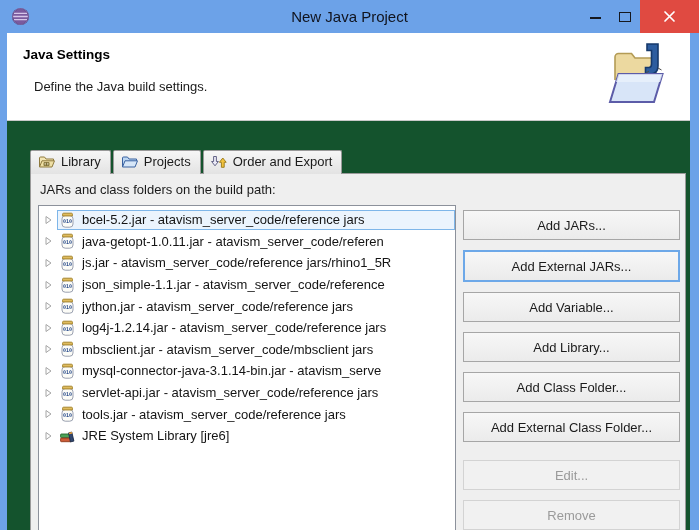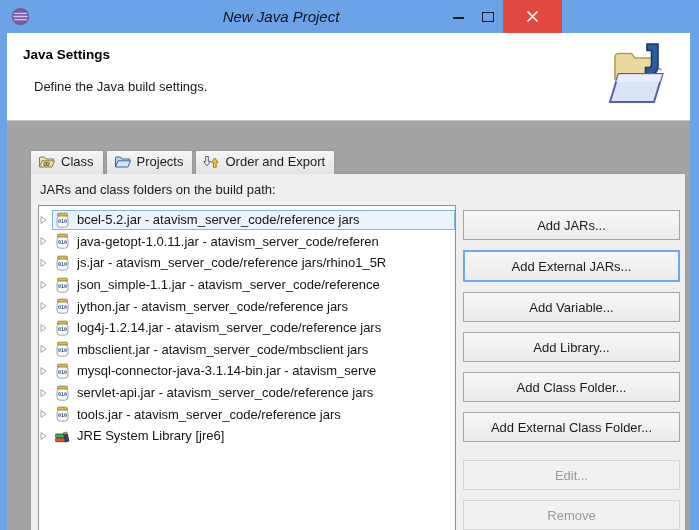--- a/index.html
+++ b/index.html
@@ -3,51 +3,51 @@
 <meta charset="utf-8">
 <style>
   html,body { margin:0; padding:0; background:#d8d8d8; }
   * { box-sizing:border-box; }
   .app {
     position:relative; width:699px; height:530px; overflow:hidden;
     background:#6ca2e8; font-family:"Liberation Sans", sans-serif; color:#1b1b1b;
     -webkit-font-smoothing:antialiased;
   }
   
-  .titlebar { position:absolute; top:0; left:0; width:562px; height:33px; background:#6ca2e8;font-style:italic; }
+  .titlebar { position:absolute; top:0; left:0; width:699px; height:33px; background:#6ca2e8; }
   .win-icon { position:absolute; left:11px; top:7px; width:19px; height:19px; }
   .win-title { position:absolute; left:0; right:0; top:0; height:33px; line-height:33px;
     text-align:center; font-size:15px; color:#10131d; }
   .controls { position:absolute; right:0; top:0; height:33px; display:flex; align-items:stretch; }
   .ctrl { width:30px; display:flex; align-items:center; justify-content:center; cursor:default; }
   .ctrl.close { width:59px; background:#e04a41; }
   .glyph-min { width:11px; height:2px; background:#15181f; margin-top:3px; }
   .glyph-max { width:12px; height:10px; border:1.6px solid #15181f; background:transparent; }
   
-  .inner { position:absolute; top:33px; left:7px; right:9px; bottom:0; background:#a3a3a3; }
+  .inner { position:absolute; top:33px; left:7px; right:9px; bottom:0; background:#14532d; }
   .header { position:absolute; top:0; left:0; right:0; height:88px; background:#ffffff;
     border-bottom:1px solid #c9c9c9; }
   .header-title { position:absolute; left:16px; top:14px; font-size:13.5px; font-weight:bold; color:#000; }
   .header-sub { position:absolute; left:27px; top:46px; font-size:13px; color:#1b1b1b; }
   .banner { position:absolute; right:16px; top:7px; width:68px; height:70px; }
   
   .tabs { position:absolute; left:23px; top:114px; height:27px; display:flex; align-items:flex-end; z-index:3; }
   .tab { display:flex; align-items:center; gap:6px; height:24px; padding:0 9px 2px 7px;
     font-size:13px; background:linear-gradient(#f6f6f6,#e3e3e3); border:1px solid #999;
     border-bottom:none; border-radius:2px 2px 0 0; margin-right:2px; position:relative; cursor:default; }
   .tab.active { height:27px; padding-bottom:4px; background:linear-gradient(#fdfdfd,#f0f0f0);
     margin-bottom:-1px; z-index:4; }
   .tab .t-ico { display:flex; align-items:center; }
   
   .panel { position:absolute; left:23px; right:4px; top:140px; bottom:-12px;
     border:1px solid #9a9a9a; background:#efefef; z-index:1; }
   .build-label { position:absolute; left:9px; top:8px; font-size:13px; color:#1b1b1b; }
   .listbox { position:absolute; left:7px; top:31px; width:418px; bottom:-6px;
     background:#ffffff; border:1px solid #8c919b; padding-top:3px; overflow:hidden; }
-  .row { height:21.6px; display:flex; align-items:center; font-size:13px; cursor:default; }
+  .row { height:21.6px; display:flex; align-items:center; padding-left:5px; font-size:13px; cursor:default; }
   .tri { flex:0 0 13px; display:flex; align-items:center; }
   .wrap { display:flex; align-items:center; gap:5px; flex:1; height:20px;
     border:1px solid transparent; padding-left:2px; min-width:0; }
   .row.selected .wrap { background:#ebf4fd; border-color:#7eb6e9; }
   .ico { flex:0 0 17px; height:16px; display:flex; align-items:center; }
   .lbl { white-space:nowrap; overflow:hidden; color:#141414; }
   
   .btncol { position:absolute; right:5px; top:36px; width:217px; display:flex; flex-direction:column; }
   .btncol button { height:30px; font-family:"Liberation Sans", sans-serif; font-size:13px; color:#1b1b1b;
     background:linear-gradient(#f7f7f7,#ebebeb); border:1px solid #a6a6a6; margin-top:10px; cursor:default; }
@@ -100,21 +100,21 @@
 
     <div class="tabs">
       <div class="tab">
         <span class="t-ico">
           <svg width="17" height="14" viewBox="0 0 17 14">
             <path d="M1.5 12 V3 a1 1 0 0 1 1 -1 h4 l1.5 2 h7.5 v2.5" fill="#f3e6b4" stroke="#8f7a3e"></path>
             <path d="M1.5 12 L4 5.8 h12.5 L14 12 z" fill="#eedfa5" stroke="#8f7a3e"></path>
             <path d="M6 7.6 h5 v3 h-5 z M8.5 7.6 v3 M6 9.1 h5" fill="#fdf6dc" stroke="#6b5a20" stroke-width="0.8"></path>
           </svg>
         </span>
-        <span>Class</span>
+        <span>Library</span>
       </div>
       <div class="tab">
         <span class="t-ico">
           <svg width="17" height="14" viewBox="0 0 17 14">
             <path d="M1.5 12 V3 a1 1 0 0 1 1 -1 h4 l1.5 2 h7.5 v2.5" fill="#bcd6f2" stroke="#3a62a0"></path>
             <path d="M1.5 12 L4 5.8 h12.5 L14 12 z" fill="#d6e6f8" stroke="#3a62a0"></path>
           </svg>
         </span>
         <span>Projects</span>
       </div>

